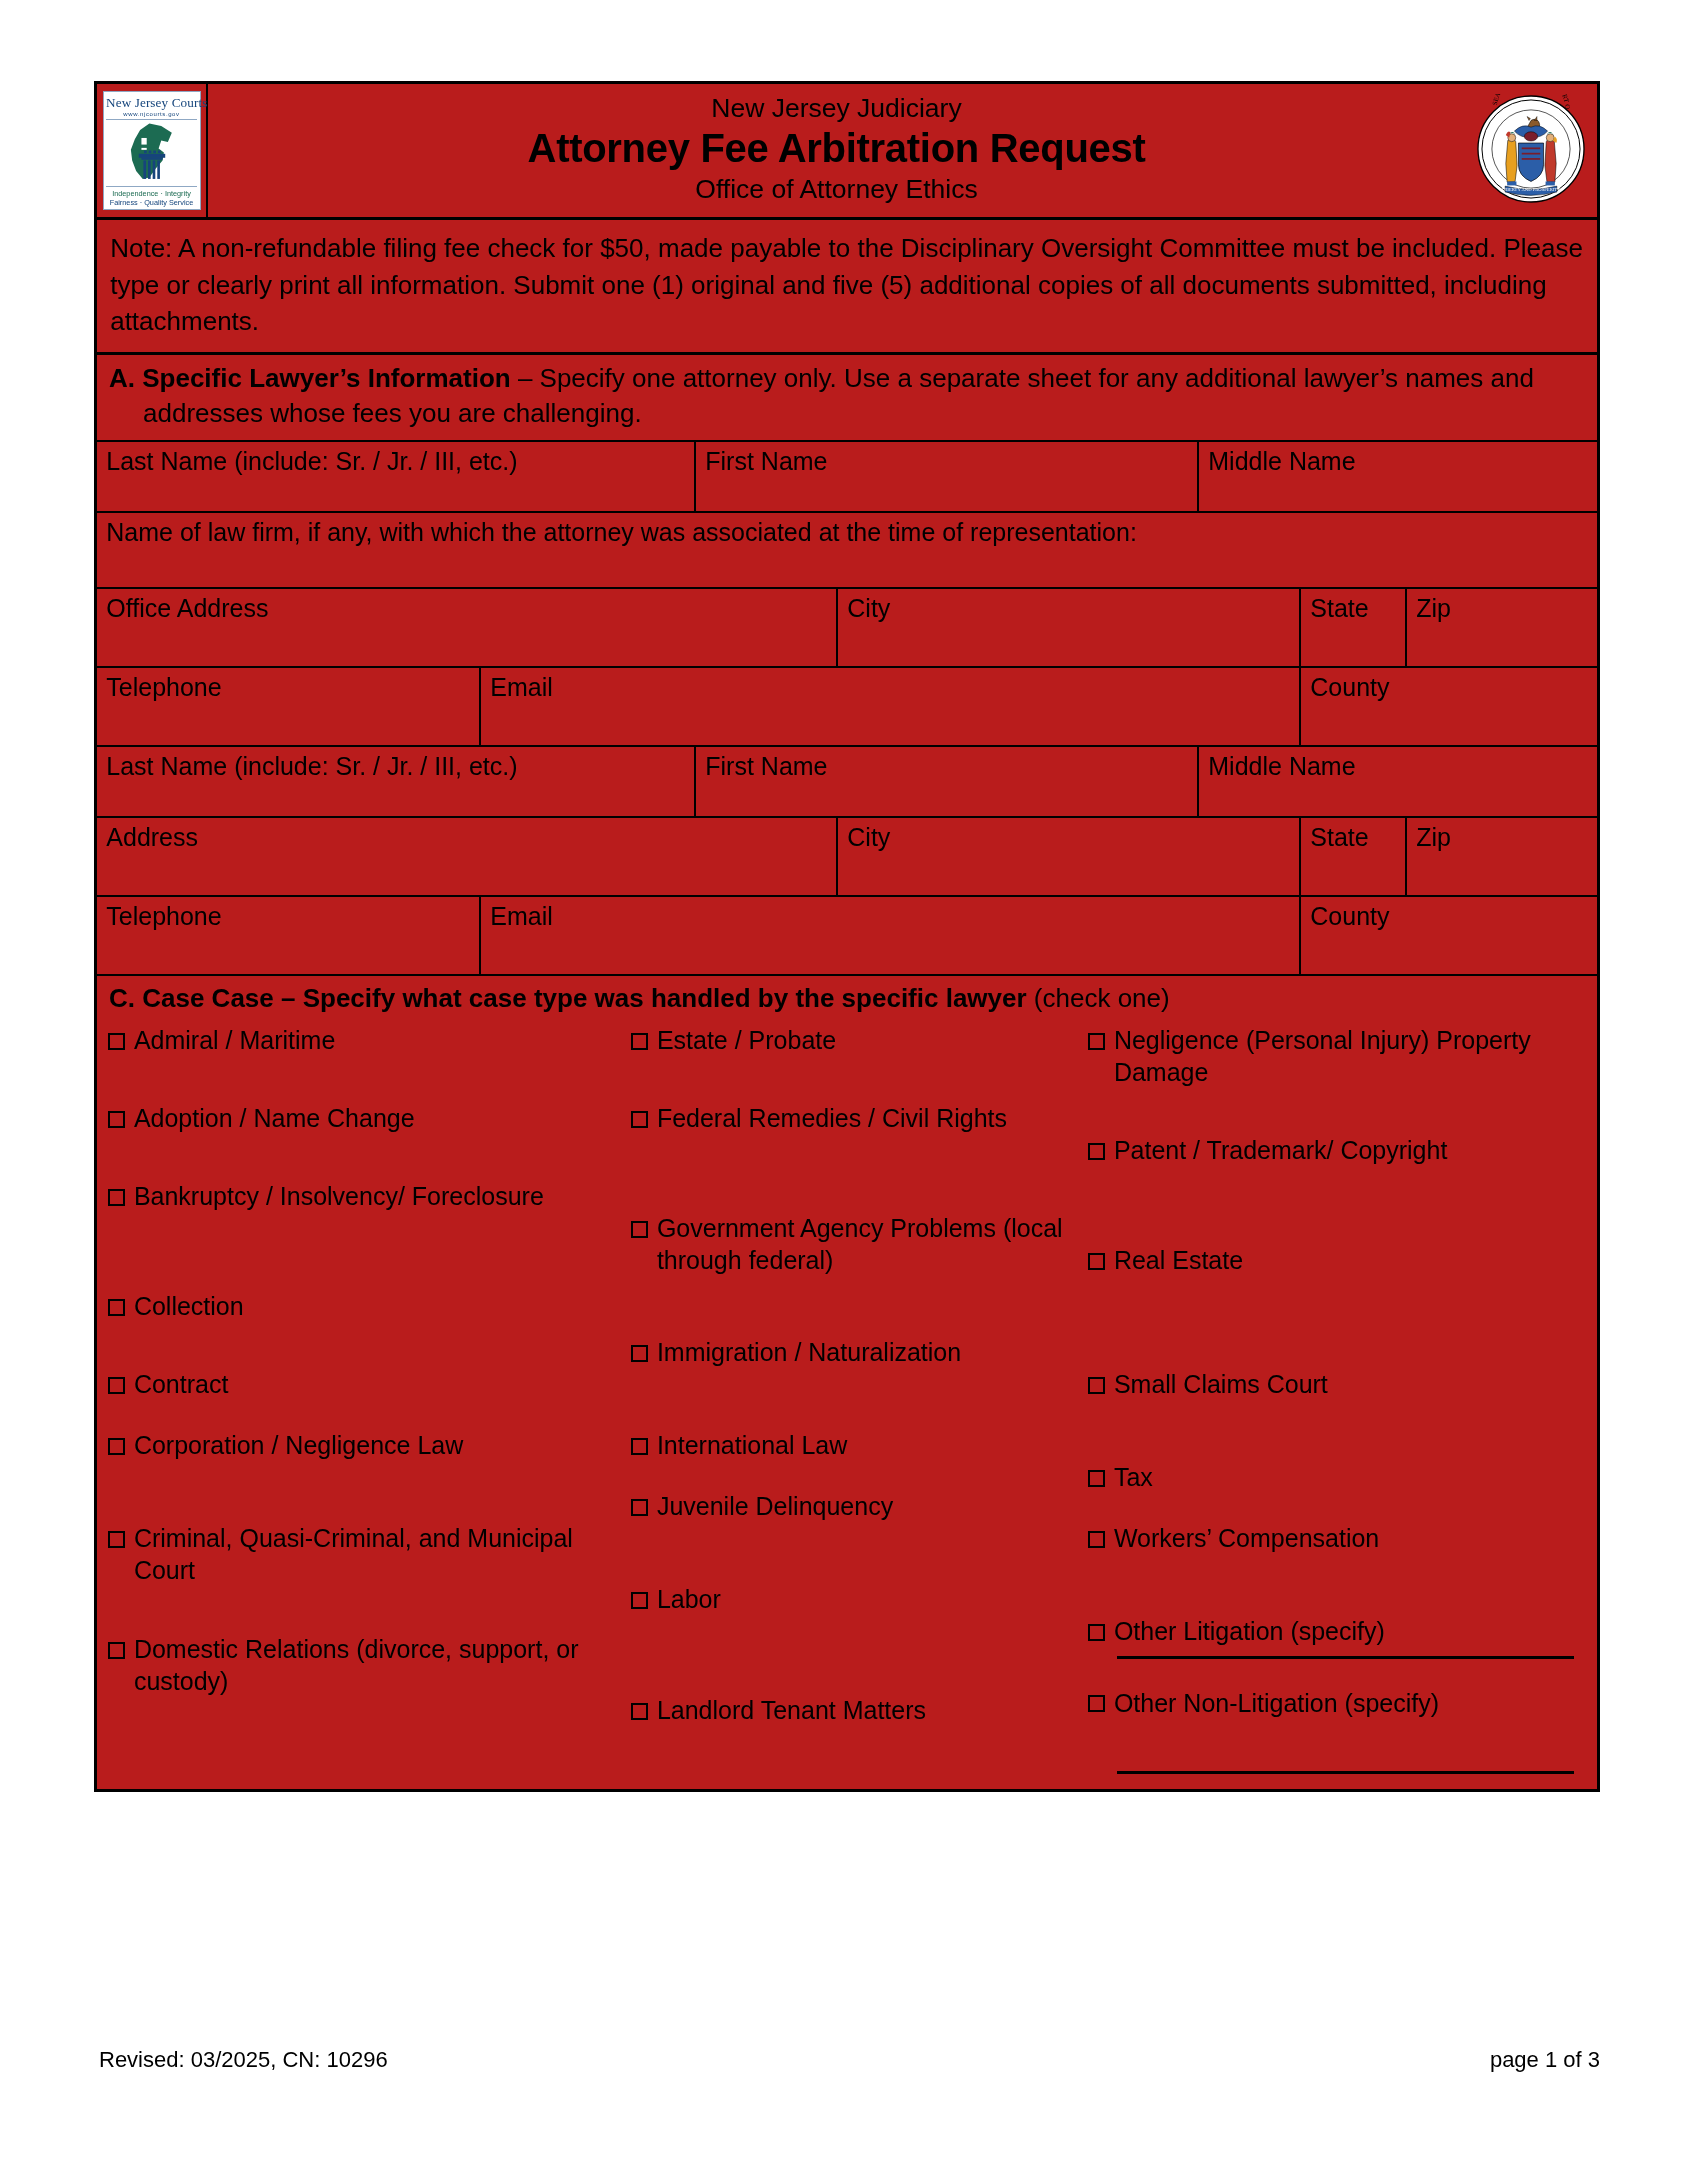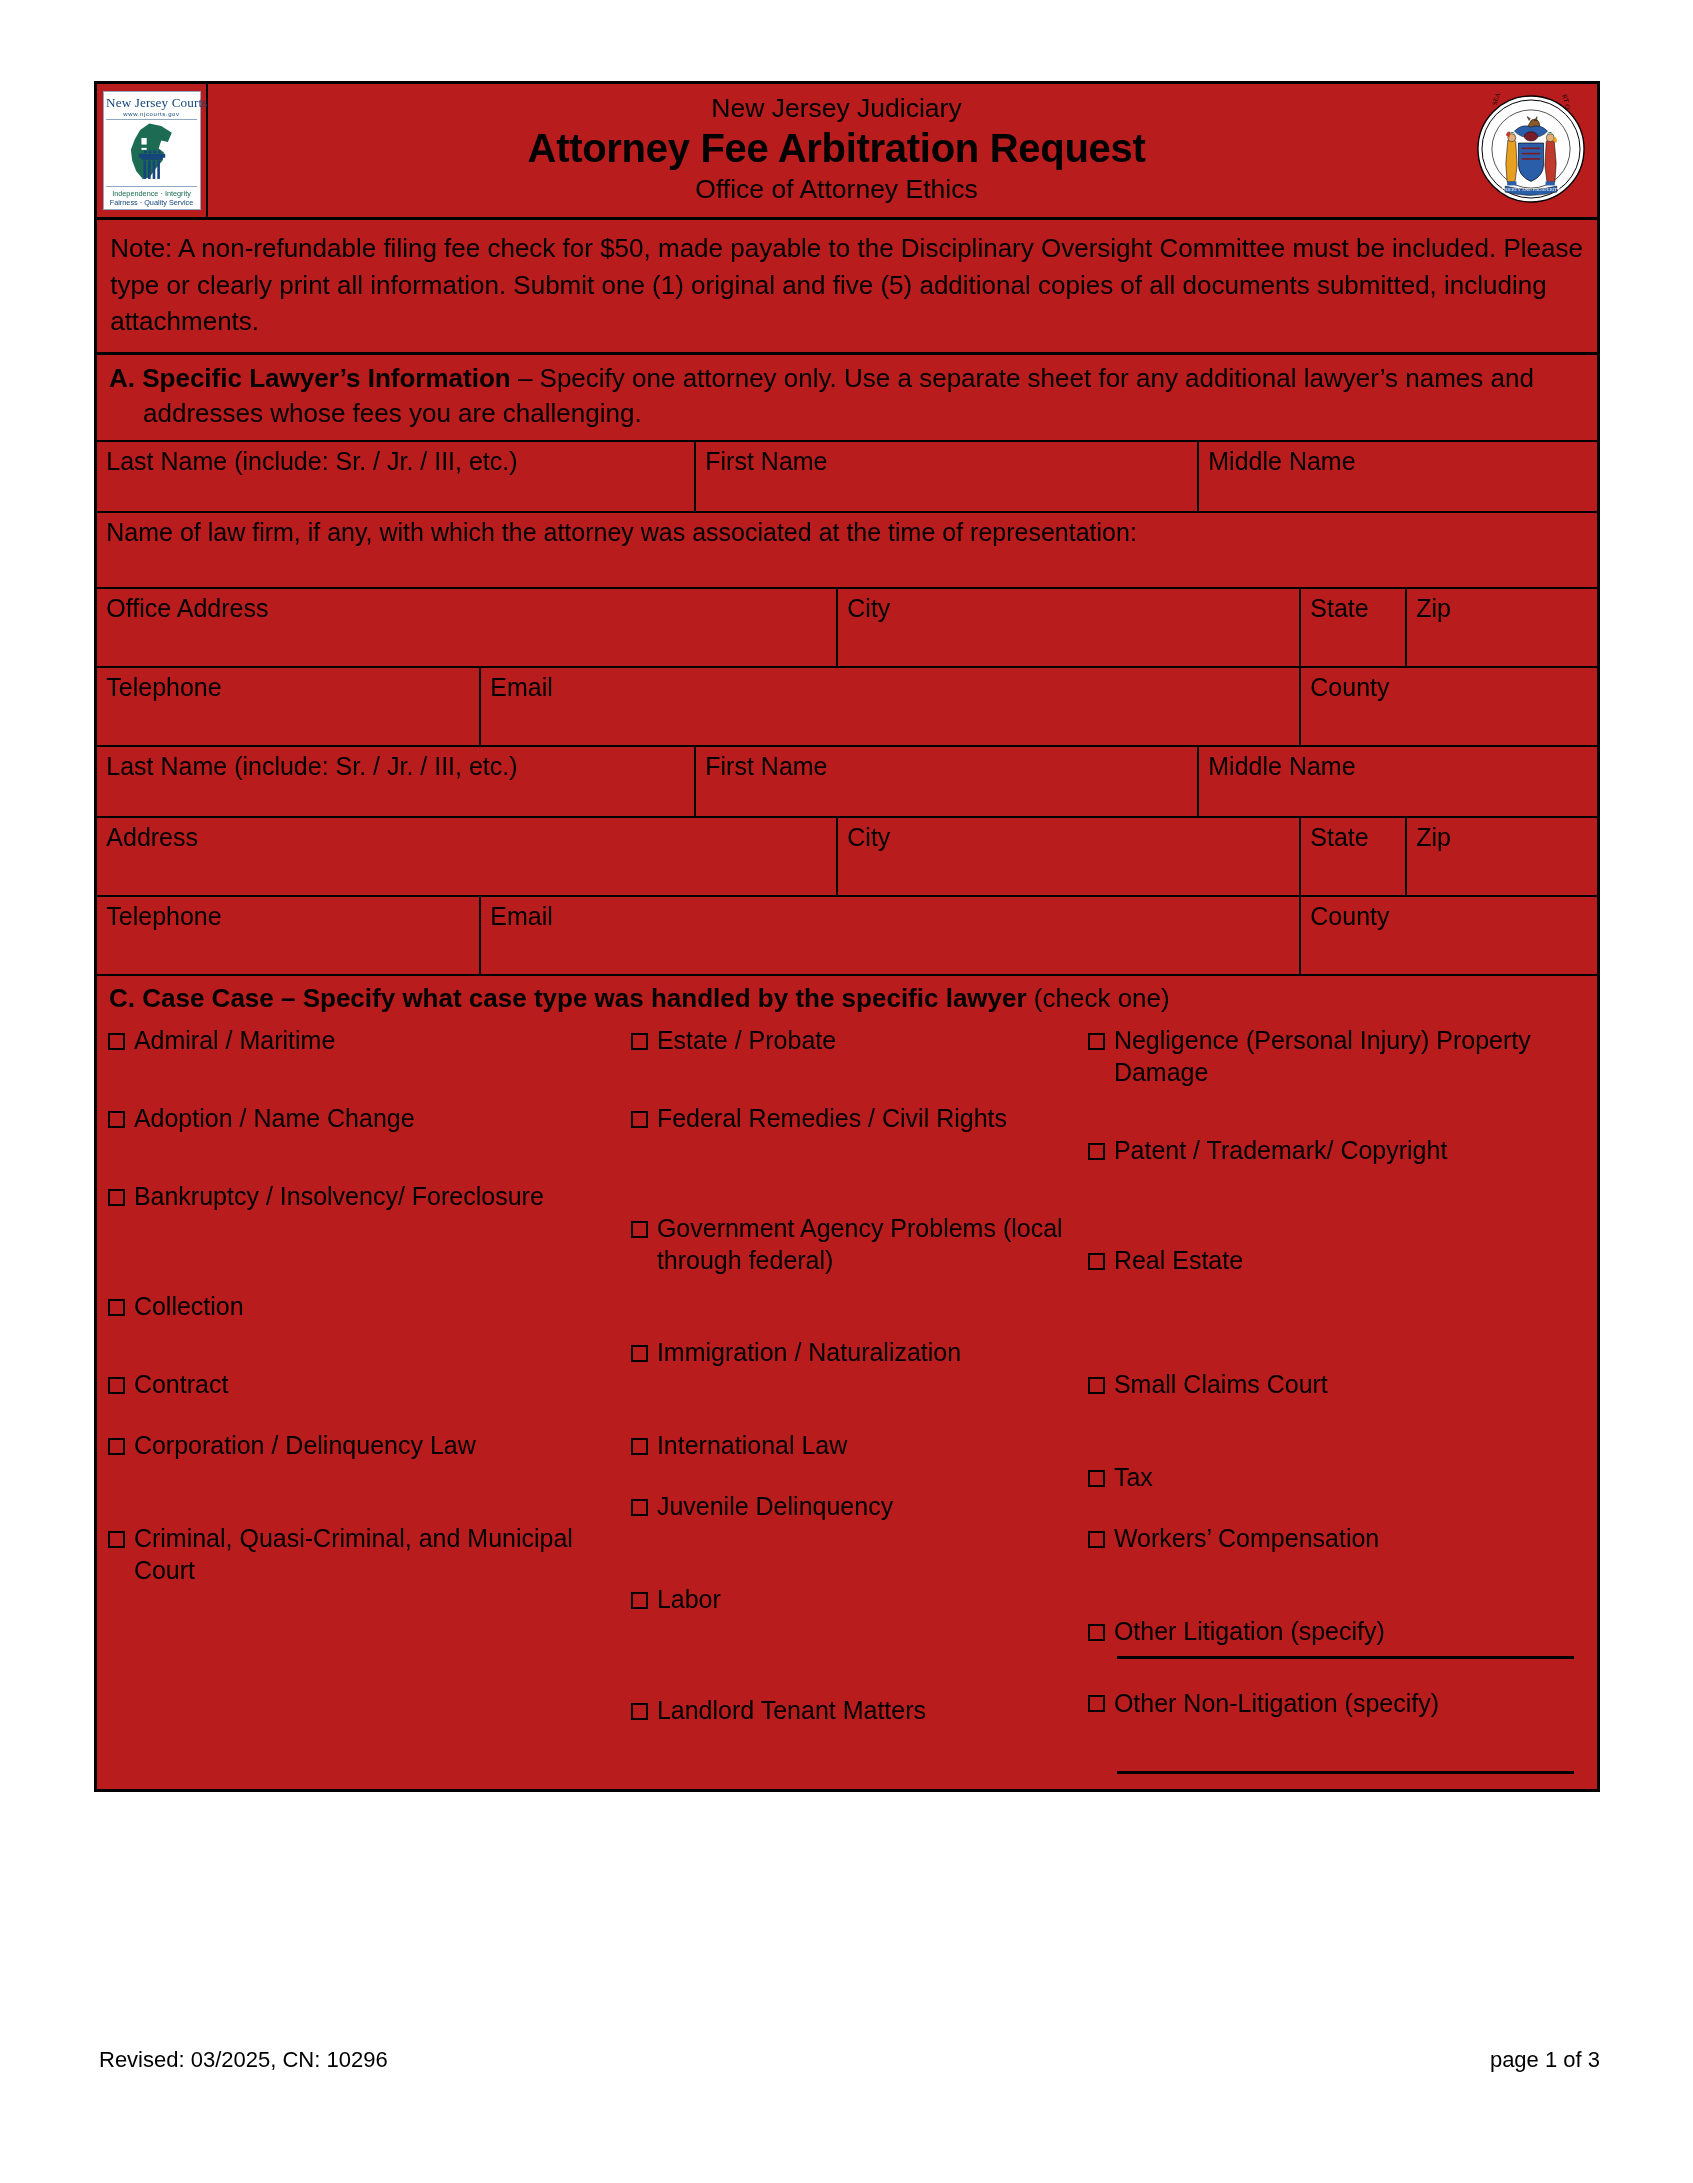--- a/index.html
+++ b/index.html
@@ -418,25 +418,29 @@
         <div class="ct-item" style="height:78px;">
           <span class="ct-box"></span>
           <span class="ct-label">Collection</span>
         </div>
         <div class="ct-item" style="height:61px;">
           <span class="ct-box"></span>
           <span class="ct-label">Contract</span>
         </div>
         <div class="ct-item" style="height:93px;">
           <span class="ct-box"></span>
-          <span class="ct-label">Corporation / Delinquency Law</span>
+          <span class="ct-label">Corporation / Negligence Law</span>
         </div>
         <div class="ct-item" style="height:111px;">
           <span class="ct-box"></span>
           <span class="ct-label">Criminal, Quasi-Criminal, and Municipal Court</span>
+        </div>
+        <div class="ct-item">
+          <span class="ct-box"></span>
+          <span class="ct-label">Domestic Relations (divorce, support, or custody)</span>
         </div>
       </div>
 
       <div class="ct-col ct-col-2">
         <div class="ct-item" style="height:78px;">
           <span class="ct-box"></span>
           <span class="ct-label">Estate / Probate</span>
         </div>
         <div class="ct-item" style="height:110px;">
           <span class="ct-box"></span>

